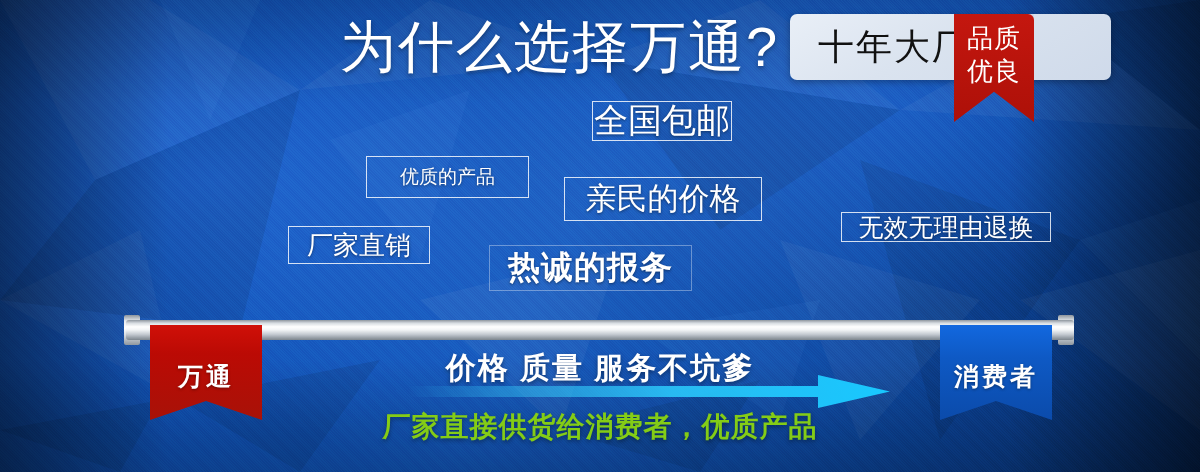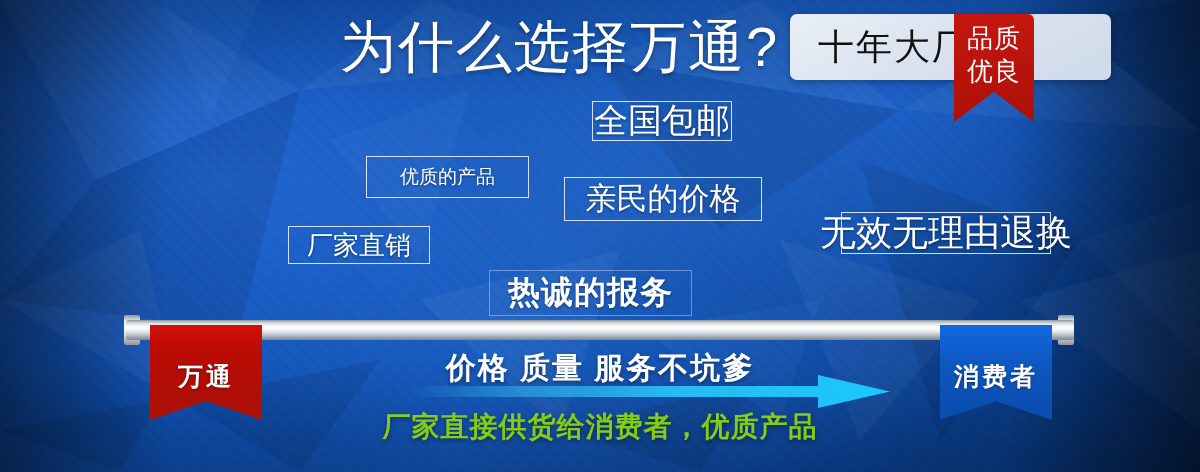--- a/index.html
+++ b/index.html
@@ -117,28 +117,27 @@
     color: #ffffff;
     white-space: nowrap;
     display: flex;
     align-items: center;
     justify-content: center;
     text-shadow: 0 1px 3px rgba(0,0,0,.45);
   }
   .tag.t1 { left: 592px; top: 101px; width: 140px; height: 40px; font-size: 34px; }
   .tag.t2 { left: 366px; top: 156px; width: 163px; height: 42px; font-size: 19px; }
   .tag.t3 { left: 564px; top: 177px; width: 198px; height: 44px; font-size: 31px; }
-  .tag.t4 { left: 841px; top: 212px; width: 210px; height: 42px; font-size: 36px; }
+  .tag.t4 { left: 841px; top: 212px; width: 210px; height: 30px; font-size: 25px; }
   .tag.t5 { left: 288px; top: 226px; width: 142px; height: 38px; font-size: 26px; }
   .tag.t6 {
     left: 489px; top: 245px; width: 203px; height: 46px;
     font-size: 32px; font-weight: bold;
     border-color: rgba(255,255,255,.35);
     letter-spacing: 1px;
-    margin-top: 25px;
   }
 
   
   .rod {
     position: absolute;
     left: 126px;
     top: 320px;
     width: 948px;
     height: 20px;
     background: linear-gradient(180deg, #8e969e 0%, #d8dde2 16%, #ffffff 34%, #f2f4f6 50%, #c4cad1 72%, #9aa2aa 88%, #7d858d 100%);

